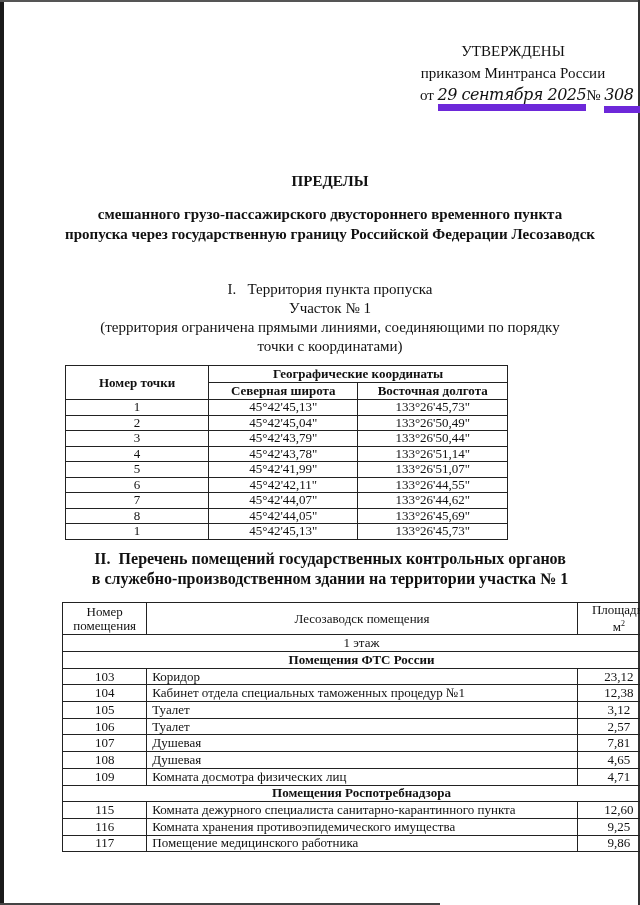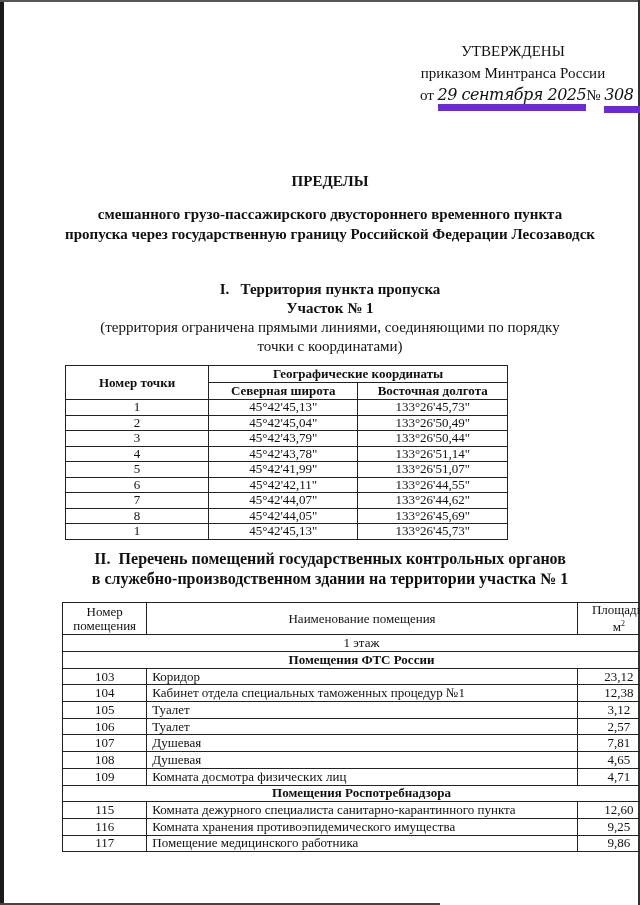--- a/index.html
+++ b/index.html
@@ -14,21 +14,21 @@
 
   .approval { position: absolute; top: 40px; left: 408px; width: 210px; text-align: center; font-size: 15px; line-height: 22px; }
   .approval .line3 { text-align: left; padding-left: 12px; white-space: nowrap; }
   .approval .hand { font-family: "DejaVu Serif", serif; font-style: italic; font-size: 16px; letter-spacing: -0.5px; border-bottom: 7px solid #6d28d9; color: #111; }
 
   .title-block { position: absolute; top: 170px; left: 40px; width: 580px; text-align: center; font-weight: bold; }
   .title-block .t1 { font-size: 15px; line-height: 22px; margin-bottom: 12px; }
   .title-block .t2 { font-size: 15px; line-height: 20px; }
 
   .sec1 { position: absolute; top: 280px; left: 80px; width: 500px; text-align: center; font-size: 15px; line-height: 19px; }
-  .sec1 .b { font-weight: bold; }
+  .sec1 .b { font-weight: normal; }
 
   table { border-collapse: collapse; position: absolute; font-family: "Liberation Serif", serif; }
   td, th { border: 1px solid #222; padding: 0; text-align: center; }
 
   .t-coords { left: 65px; top: 365px; width: 443px; font-size: 13px; }
   .t-coords th { font-weight: bold; font-size: 13px; }
   .t-coords tr.h1 th { height: 16px; }
   .t-coords tr.h2 th { height: 15px; }
   .t-coords td { height: 14.5px; line-height: 14px; }
 
@@ -147,21 +147,21 @@
       <col style="width:77px">
       <col style="width:393px">
       <col style="width:76px">
     </colgroup>
   <tbody>
       <tr>
     <th>
       <span>Номер</span><br>
       <span>помещения</span>
     </th>
-    <th>Наименование помещения</th>
+    <th>Лесозаводск помещения</th>
     <th>
       <span>Площадь,</span><br>
       <span>м</span><sup>2</sup>
     </th>
   </tr>
   <tr>
     <td colspan="3">1 этаж</td>
   </tr>
   </tbody>
     <tbody id="rooms-body">

